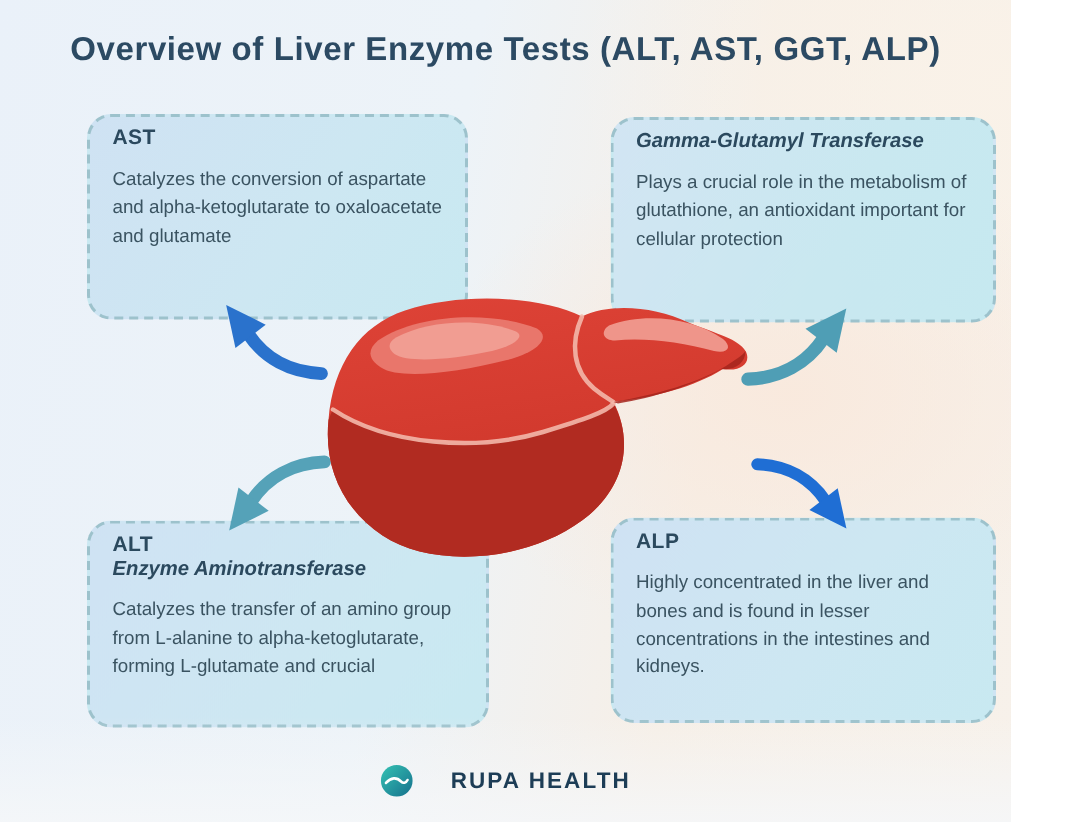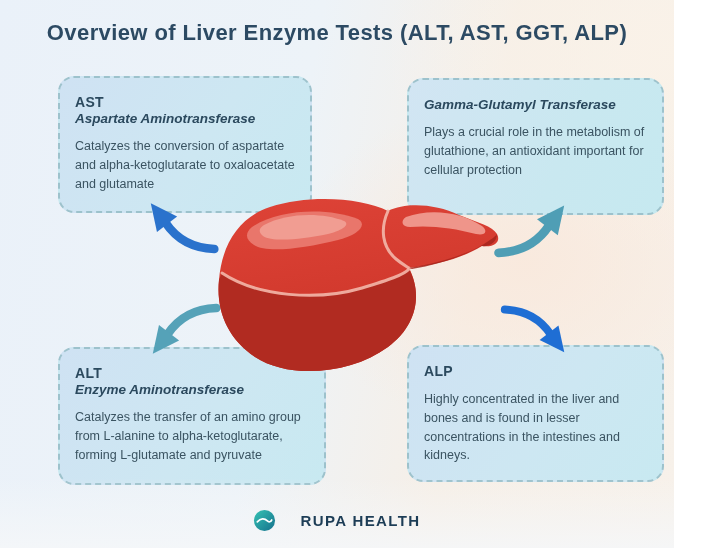--- a/index.html
+++ b/index.html
@@ -24,21 +24,21 @@
   .title{
     position:absolute;top:20px;left:0;width:100%;
     text-align:center;
     font-size:22px;font-weight:700;letter-spacing:.4px;
     color:#2c4a63;margin:0;
   }
   .card{
     position:absolute;
     border:2px dashed #9dc2cc;
     border-radius:16px;
-    padding:16px 15px 10px 15px;
+    padding:5px 15px 10px 15px;
     box-sizing:border-box;
     background:linear-gradient(125deg,#cfe2f3 0%,#cde7f2 55%,#c8e9f1 100%);
   }
   .card-ast{left:58px;top:76px;width:254px;height:137px;}
   .card-ggt{left:407px;top:78px;width:257px;height:137px;
     background:linear-gradient(115deg,#d2e5f3 0%,#c9e8f0 60%,#c6e9f0 100%);}
   .card-alt{left:58px;top:347px;width:268px;height:138px;}
   .card-alp{left:407px;top:345px;width:257px;height:137px;}
   .card h2{
     margin:0;font-size:14px;font-weight:700;color:#2b495e;letter-spacing:.3px;
@@ -69,33 +69,32 @@
 </style>
 </head>
 <body>
 
 <div class="canvas">
 
   <h1 class="title">Overview of Liver Enzyme Tests (ALT, AST, GGT, ALP)</h1>
 
   <div class="card card-ast">
     <h2>AST</h2>
-    <p class="subtitle">Aspartate Aminotransferase</p>
     <p class="desc">Catalyzes the conversion of aspartate and alpha-ketoglutarate to oxaloacetate and glutamate</p>
   </div>
 
   <div class="card card-ggt">
     <p class="subtitle">Gamma-Glutamyl Transferase</p>
     <p class="desc">Plays a crucial role in the metabolism of glutathione, an antioxidant important for cellular protection</p>
   </div>
 
   <div class="card card-alt">
     <h2>ALT</h2>
     <p class="subtitle">Enzyme Aminotransferase</p>
-    <p class="desc">Catalyzes the transfer of an amino group from L-alanine to alpha-ketoglutarate, forming L-glutamate and pyruvate</p>
+    <p class="desc">Catalyzes the transfer of an amino group from L-alanine to alpha-ketoglutarate, forming L-glutamate and crucial</p>
   </div>
 
   <div class="card card-alp">
     <h2>ALP</h2>
     <p class="desc">Highly concentrated in the liver and bones and is found in lesser concentrations in the intestines and kidneys.</p>
   </div>
 
   <div class="arrow arrow-tl">
     <svg viewBox="0 0 100 80">
       <path d="M93,71 C66,70 44,58 30,37" stroke="#2a72cc" stroke-width="11" fill="none" stroke-linecap="round"></path>

